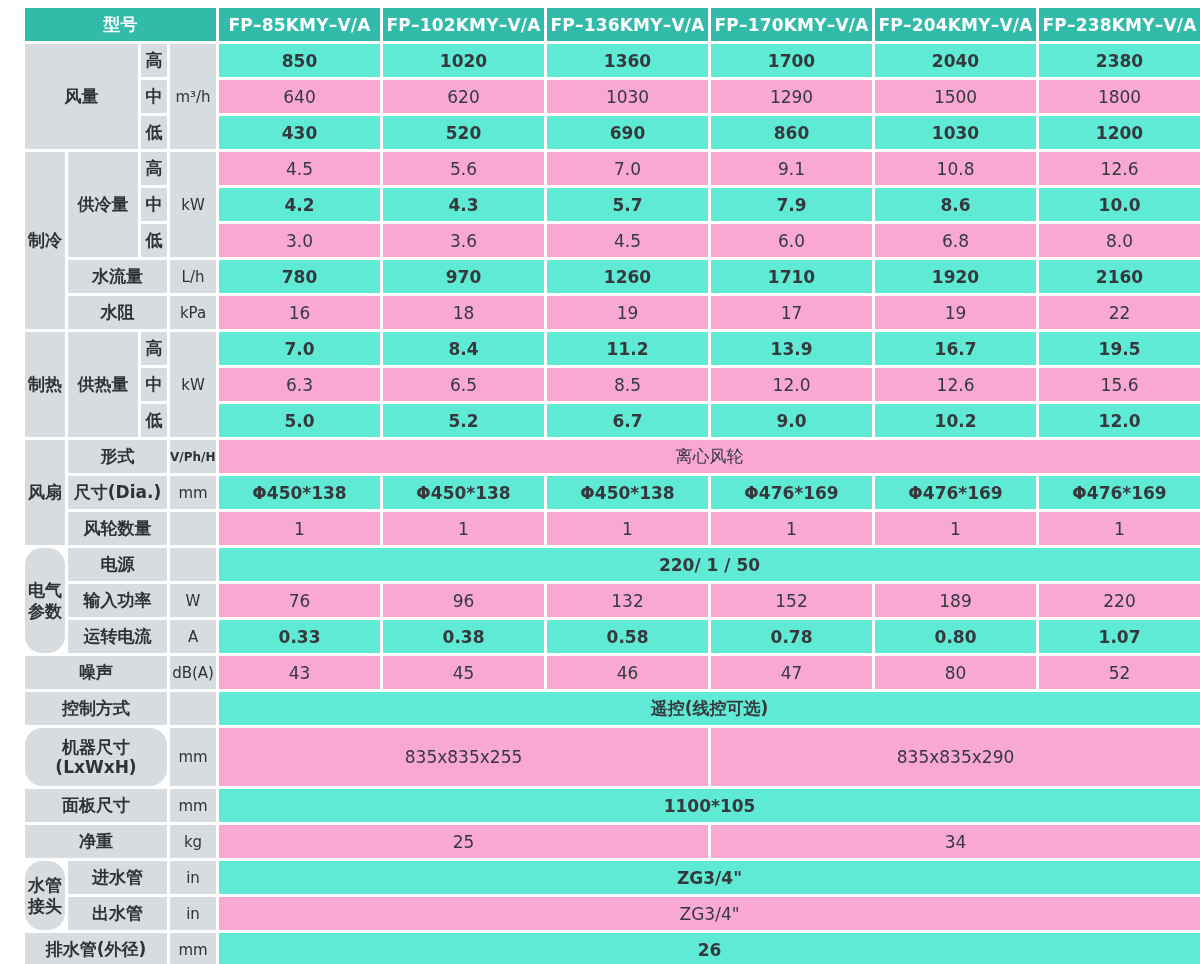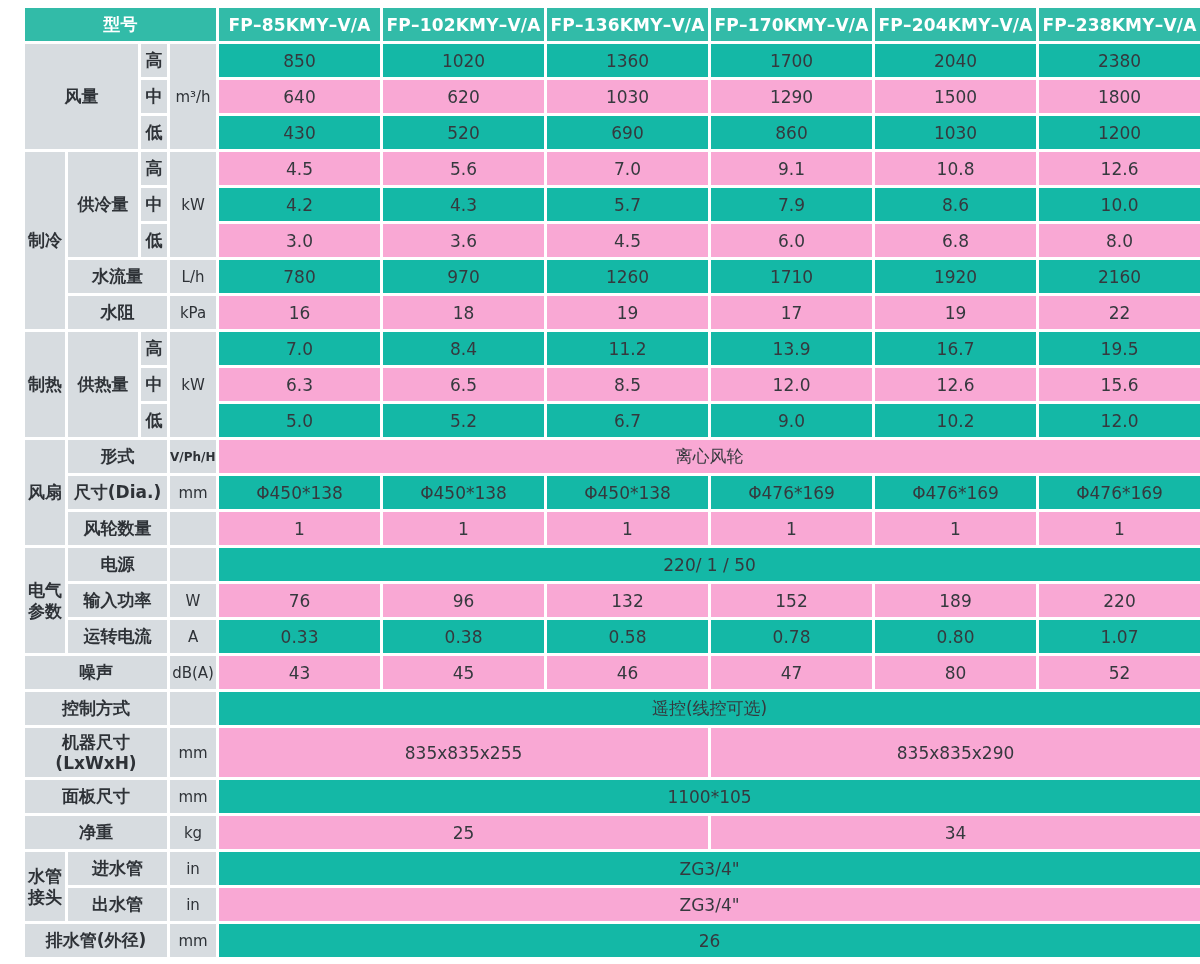--- a/index.html
+++ b/index.html
@@ -1,31 +1,31 @@
 <!DOCTYPE html>
 <html><head>
 <meta charset="utf-8">
 <style>
   html,body{margin:0;padding:0;background:#ffffff;}
   body{font-family:"DejaVu Sans","Liberation Sans",sans-serif;color:#35393e;}
   .sheet{padding:5px 0 0 22px;width:1181px;}
   table.spec{border-collapse:separate;border-spacing:3px;table-layout:fixed;width:1181px;}
   table.spec tr{height:33px;}
-  table.spec tr.tall{height:49px;margin-left:44px;}
+  table.spec tr.tall{height:58px;margin-left:44px;}
   th,td{text-align:center;vertical-align:middle;padding:0;overflow:hidden;}
   th.model{background:#32bba8;color:#ffffff;font-size:17px;font-weight:bold;letter-spacing:0.2px;}
   th.model.zh{font-size:17px;}
   td.lab{background:#d7dce0;color:#2e3237;font-weight:bold;font-size:17px;}
   td.unit{background:#d7dce0;color:#2e3237;font-weight:400;font-size:15px;}
   td.unit.sm{font-size:12px;font-weight:bold;}
   td.unit.md{font-size:15px;margin-left:45px;}
   td.v{font-size:17px;color:#35393e;}
-  tr.lt td.v{background:#14b8a6;}
+  tr.lt td.v{background:#5eead4;font-weight:bold;}
   tr.dk td.v{background:#f9a8d4;}
-  .pre{white-space:pre-line;line-height:1.18;}
+  .pre{white-space:pre-line;line-height:1.18;border-radius:17px;}
 </style>
 </head>
 <body>
 
 <div class="sheet">
 <table class="spec">
   <colgroup>
     <col style="width:40px">
         <col style="width:70px">
         <col style="width:26px">

